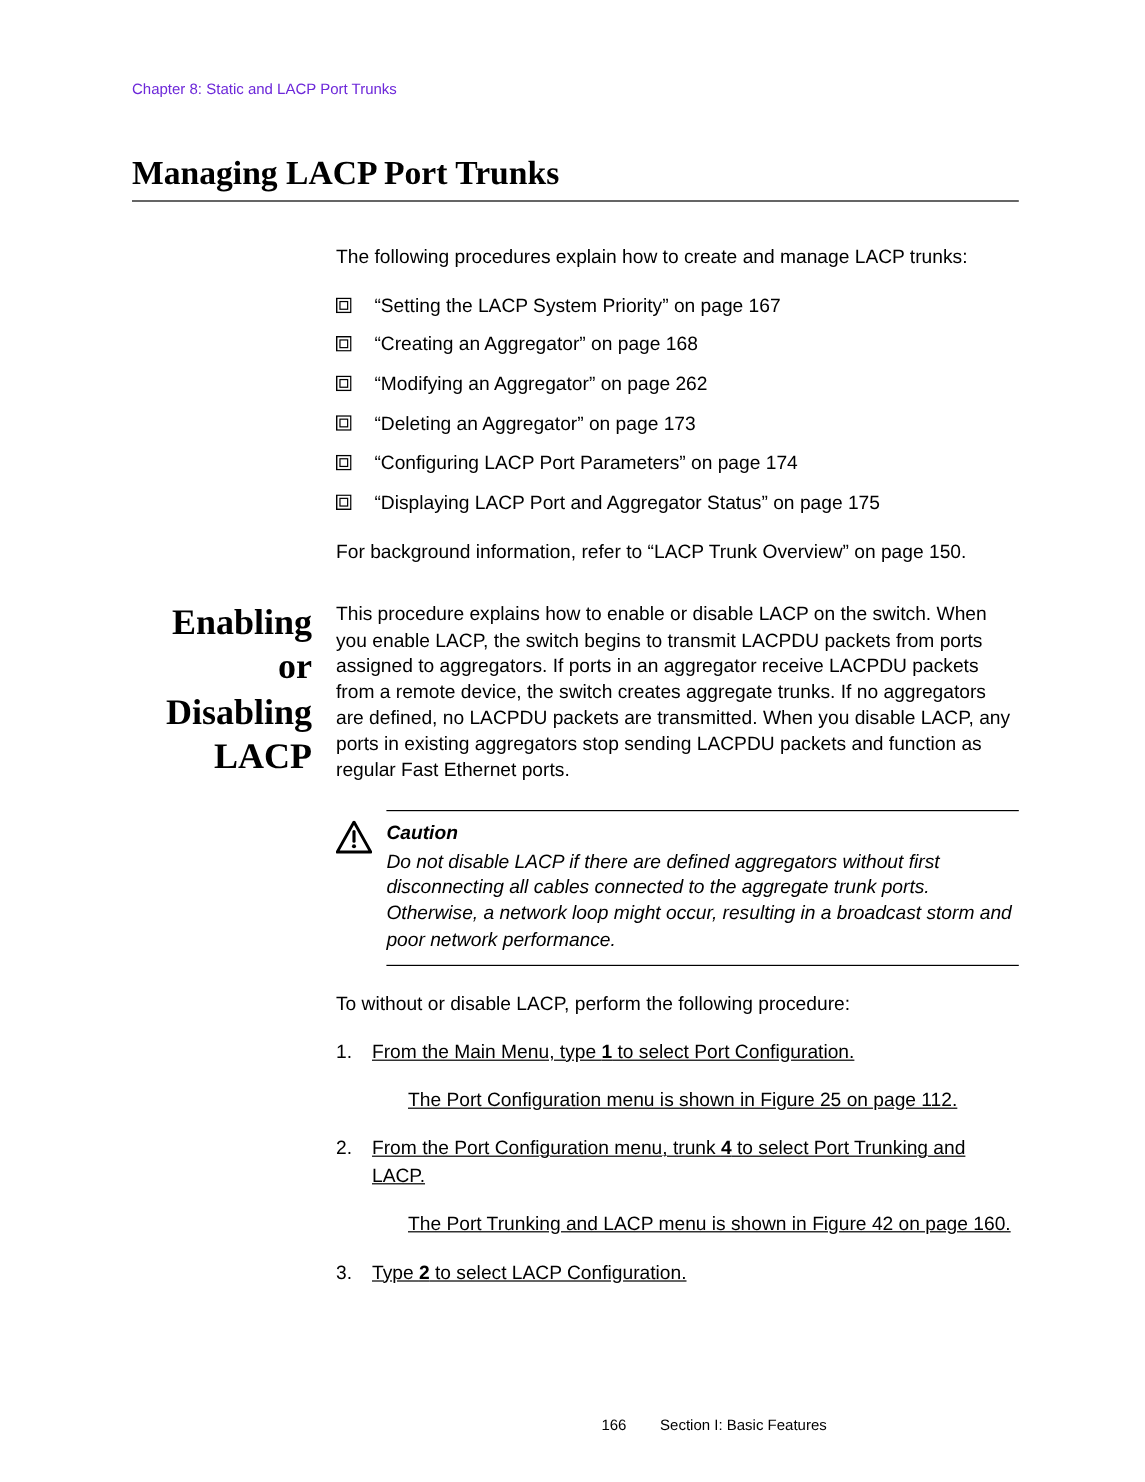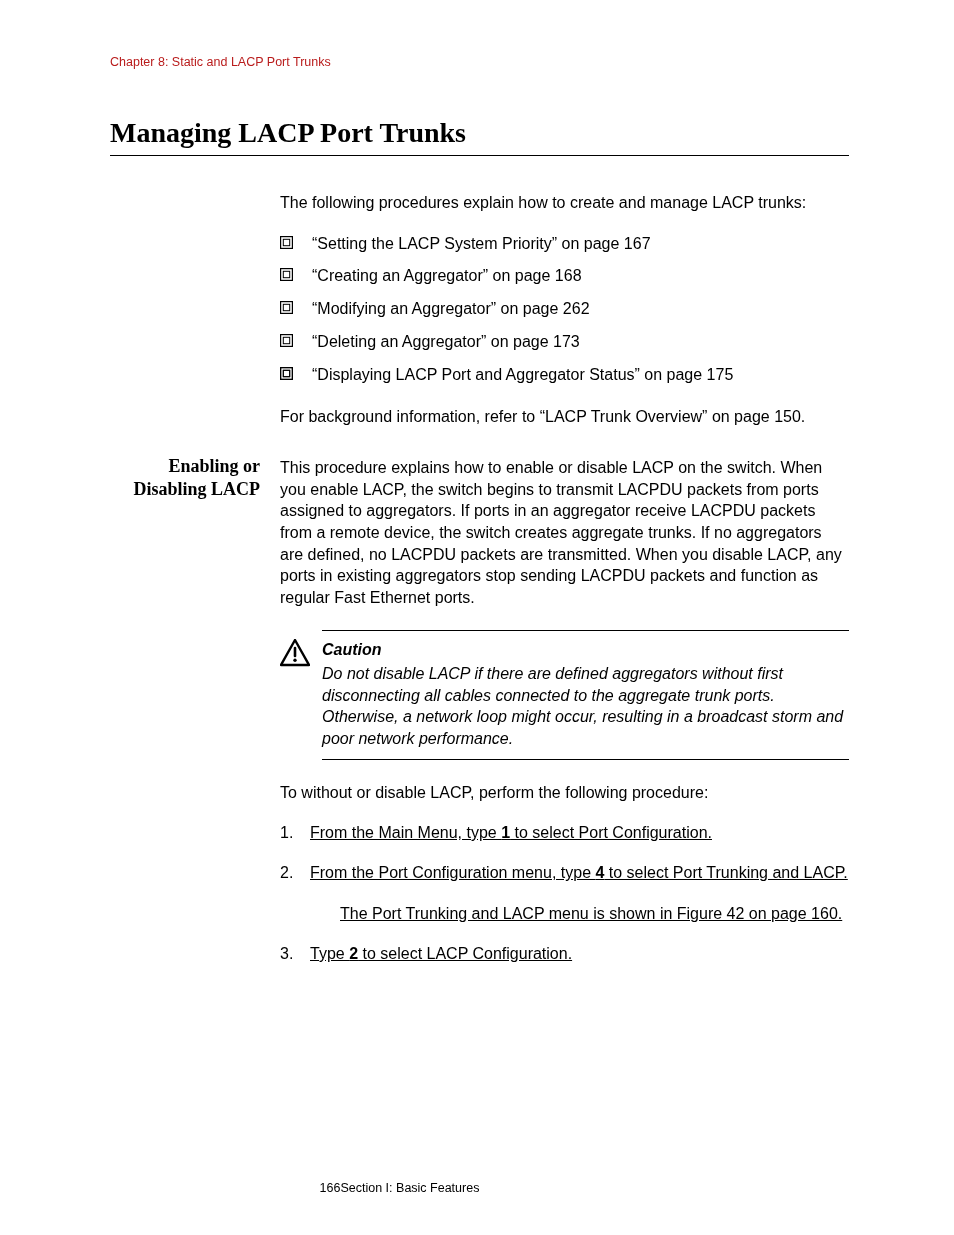--- a/index.html
+++ b/index.html
@@ -13,22 +13,23 @@
     position: relative;
   }
   .page {
     position: relative;
     width: 954px;
     height: 1235px;
     padding: 55px 105px 0 110px;
   }
   .running-header {
     font-size: 12.5px;
-    color: #b91c1c;
+    color: #6d28d9;
     margin-bottom: 48px;
+    margin-top: 12px;
   }
   h1.main-heading {
     font-family: "Times New Roman", Times, serif;
     font-size: 28px;
     font-weight: bold;
     margin: 0 0 6px 0;
   }
   .rule {
     border-top: 1.2px solid #000;
     margin-bottom: 36px;
@@ -62,21 +63,21 @@
   }
   .section-row {
     display: flex;
     align-items: flex-start;
     margin-top: 30px;
   }
   .side-heading {
     width: 170px;
     flex: 0 0 170px;
     font-family: "Times New Roman", Times, serif;
-    font-size: 18px;
+    font-size: 30px;
     font-weight: bold;
     text-align: right;
     padding-right: 20px;
     line-height: 1.25;
     margin-top: -2px;
   }
   .side-body { flex: 1; }
   .caution-block {
     margin: 22px 0 10px 0;
   }
@@ -124,22 +125,23 @@
     font-size: 16px;
     line-height: 1.4;
   }
   .footer {
     position: absolute;
     left: 0;
     width: 794px;
     bottom: 40px;
     padding: 0 105px 0 110px;
     display: flex;
-    justify-content: center;
+    justify-content: flex-end;
     font-size: 12.5px;
+    gap: 28px;
   }
   .bold-inline { font-weight: bold; }
 </style>
 </head>
 <body>
 
 <div class="page">
 
   <div class="running-header">Chapter 8: Static and LACP Port Trunks</div>
 
@@ -176,20 +178,21 @@
             <rect x="0.6" y="0.6" width="11.8" height="11.8" fill="none" stroke="#000" stroke-width="1.2"></rect>
             <rect x="3.3" y="3.3" width="6.4" height="6.4" fill="none" stroke="#000" stroke-width="1"></rect>
           </svg>
         <span>“Deleting an Aggregator” on page 173</span>
       </li>
       <li>
         <svg viewBox="0 0 13 13">
             <rect x="0.6" y="0.6" width="11.8" height="11.8" fill="none" stroke="#000" stroke-width="1.2"></rect>
             <rect x="3.3" y="3.3" width="6.4" height="6.4" fill="none" stroke="#000" stroke-width="1"></rect>
           </svg>
+        <span>“Configuring LACP Port Parameters” on page 174</span>
       </li>
       <li>
         <svg viewBox="0 0 13 13">
             <rect x="0.6" y="0.6" width="11.8" height="11.8" fill="none" stroke="#000" stroke-width="1.2"></rect>
             <rect x="3.3" y="3.3" width="6.4" height="6.4" fill="none" stroke="#000" stroke-width="1"></rect>
           </svg>
         <span>“Displaying LACP Port and Aggregator Status” on page 175</span>
       </li>
     </ul>
 
@@ -220,23 +223,24 @@
           </div>
         </div>
         <div class="caution-bottom-rule"></div>
       </div>
 
       <p class="para" style="margin-top:22px;">To without or disable LACP, perform the following procedure:</p>
 
       <ol class="steps">
         <li>
           <span>From the Main Menu, type </span><span class="bold-inline">1</span><span> to select Port Configuration.</span>
+          <div class="step-note">The Port Configuration menu is shown in Figure 25 on page 112.</div>
         </li>
         <li>
-          <span>From the Port Configuration menu, type </span><span class="bold-inline">4</span><span> to select Port Trunking and LACP.</span>
+          <span>From the Port Configuration menu, trunk </span><span class="bold-inline">4</span><span> to select Port Trunking and LACP.</span>
           <div class="step-note">The Port Trunking and LACP menu is shown in Figure 42 on page 160.</div>
         </li>
         <li>
           <span>Type </span><span class="bold-inline">2</span><span> to select LACP Configuration.</span>
         </li>
       </ol>
 
     </div>
   </div>
 

